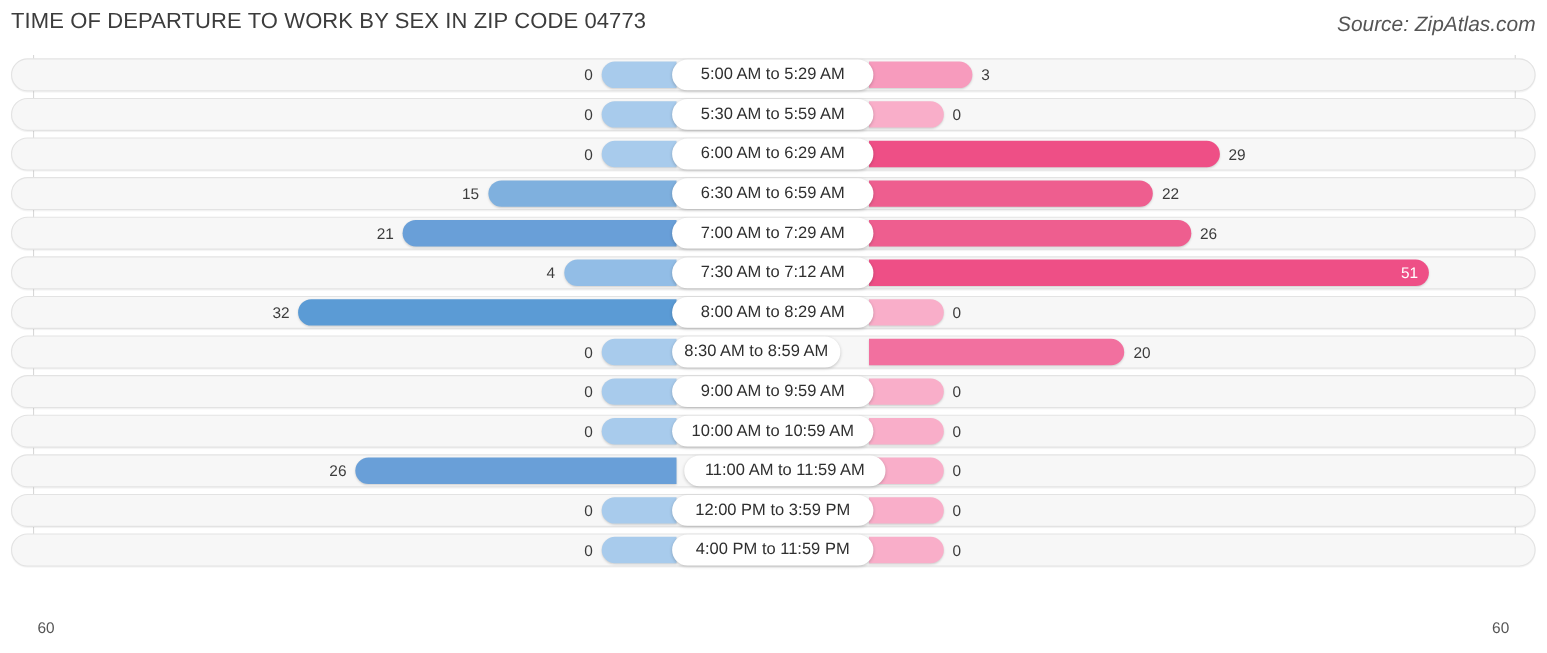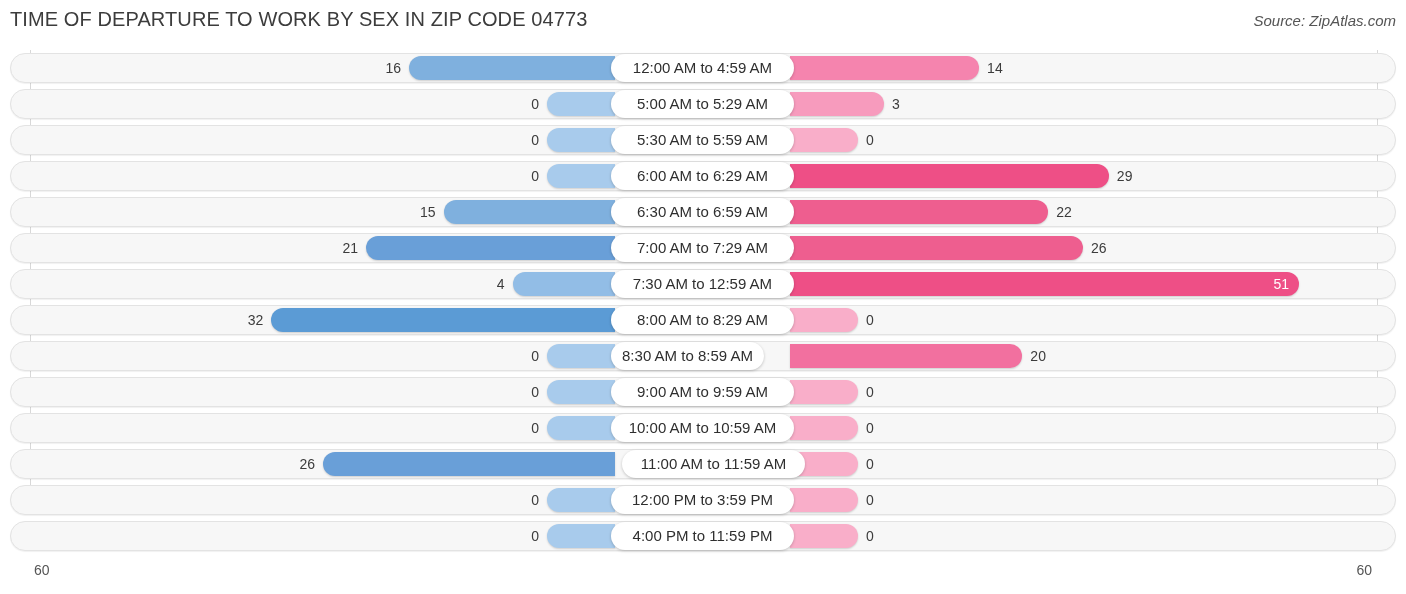--- a/index.html
+++ b/index.html
@@ -21,21 +21,21 @@
     position: absolute;
     left: 10px; top: 8px;
     font-size: 20px;
     color: #3c3c3c;
     letter-spacing: .1px;
     white-space: nowrap;
   }
   .source {
     position: absolute;
     right: 10px; top: 12px;
-    font-size: 15px;
+    font-size: 19px;
     font-style: italic;
     color: #555555;
     white-space: nowrap;
   }
 
   
   .plot {
     position: absolute;
     left: 0; top: 50px;
     width: 1406px;
@@ -152,28 +152,20 @@
 
   <div class="title">TIME OF DEPARTURE TO WORK BY SEX IN ZIP CODE 04773</div>
   <div class="source">Source: ZipAtlas.com</div>
 
   <div class="plot">
     <div class="gridline" style="left:30px;"></div>
     <div class="gridline" style="left:1377px;"></div>
     <div class="rows" id="rows">
         <div class="row">
           <div class="track"></div>
-          <div class="bar male" style="left: 409.133px; width: 205.867px; background: rgb(127, 176, 222);"></div>
-          <div class="vlabel left" style="left: 339.133px; width: 62px;">16</div>
-          <div class="bar female" style="left: 790px; width: 189.1px; background: rgb(245, 132, 174);"></div>
-          <div class="vlabel right" style="left: 987.1px; width: 60px;">14</div>
-          <div class="pill" style="left: 611px; width: 183px;">12:00 AM to 4:59 AM</div>
-        </div>
-        <div class="row">
-          <div class="track"></div>
           <div class="bar male" style="left: 547px; width: 68px; background: rgb(168, 203, 236);"></div>
           <div class="vlabel left" style="left: 477px; width: 62px;">0</div>
           <div class="bar female" style="left: 790px; width: 93.95px; background: rgb(247, 155, 189);"></div>
           <div class="vlabel right" style="left: 891.95px; width: 60px;">3</div>
           <div class="pill" style="left: 611px; width: 183px;">5:00 AM to 5:29 AM</div>
         </div>
         <div class="row">
           <div class="track"></div>
           <div class="bar male" style="left: 547px; width: 68px; background: rgb(168, 203, 236);"></div>
           <div class="vlabel left" style="left: 477px; width: 62px;">0</div>
@@ -204,21 +196,21 @@
           <div class="bar female" style="left: 790px; width: 292.9px; background: rgb(238, 94, 143);"></div>
           <div class="vlabel right" style="left: 1090.9px; width: 60px;">26</div>
           <div class="pill" style="left: 611px; width: 183px;">7:00 AM to 7:29 AM</div>
         </div>
         <div class="row">
           <div class="track"></div>
           <div class="bar male" style="left: 512.533px; width: 102.467px; background: rgb(146, 189, 230);"></div>
           <div class="vlabel left" style="left: 442.533px; width: 62px;">4</div>
           <div class="bar female" style="left: 790px; width: 509.15px; background: rgb(238, 79, 134);"></div>
           <div class="vlabel right inside" style="left: 1261.15px; width: 28px; text-align: right;">51</div>
-          <div class="pill" style="left: 611px; width: 183px;">7:30 AM to 12:59 AM</div>
+          <div class="pill" style="left: 611px; width: 183px;">7:30 AM to 7:12 AM</div>
         </div>
         <div class="row">
           <div class="track"></div>
           <div class="bar male" style="left: 271.267px; width: 343.733px; background: rgb(91, 155, 213);"></div>
           <div class="vlabel left" style="left: 201.267px; width: 62px;">32</div>
           <div class="bar female" style="left: 790px; width: 68px; background: rgb(249, 174, 201);"></div>
           <div class="vlabel right" style="left: 866px; width: 60px;">0</div>
           <div class="pill" style="left: 611px; width: 183px;">8:00 AM to 8:29 AM</div>
         </div>
         <div class="row">

